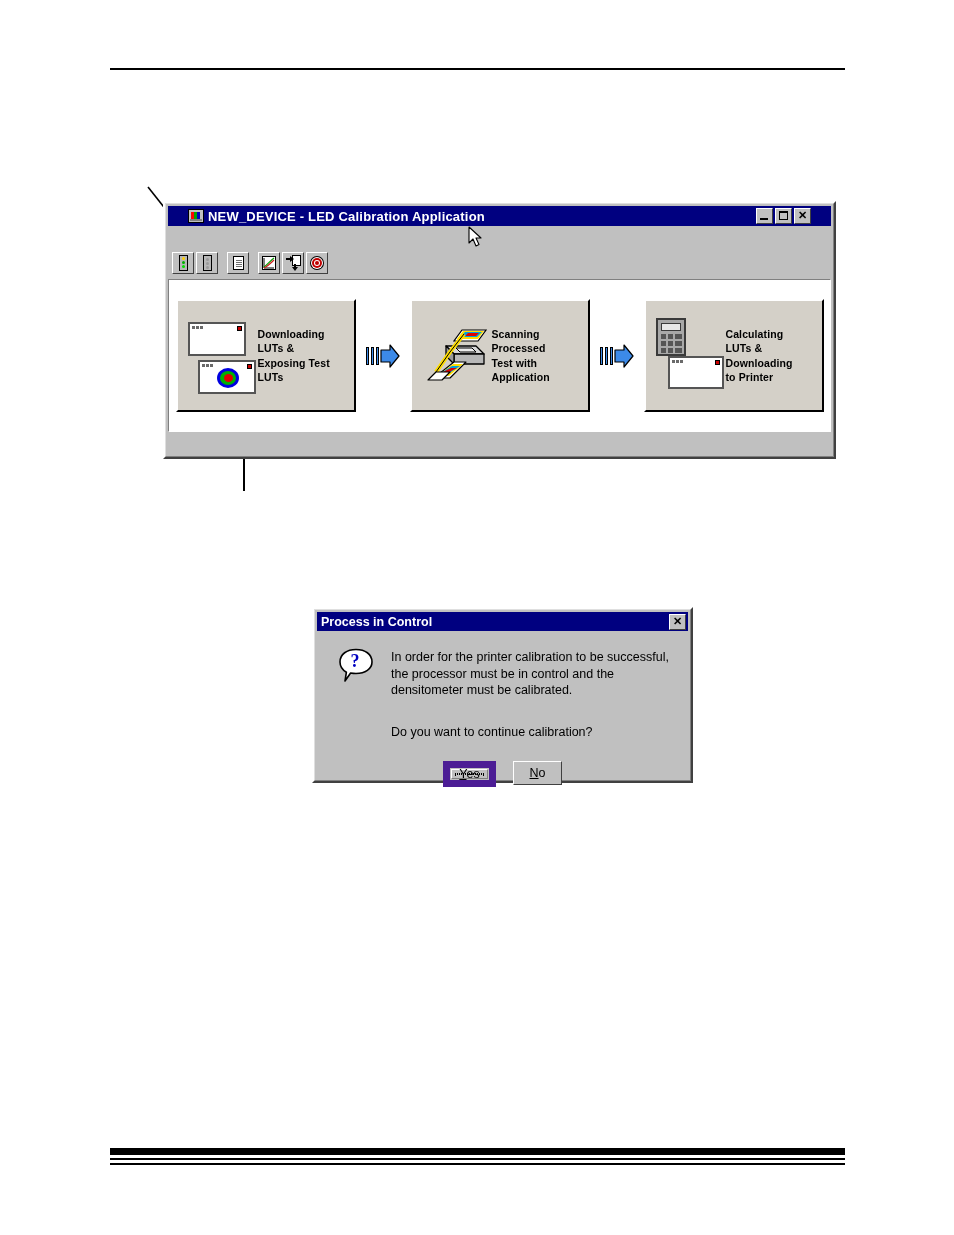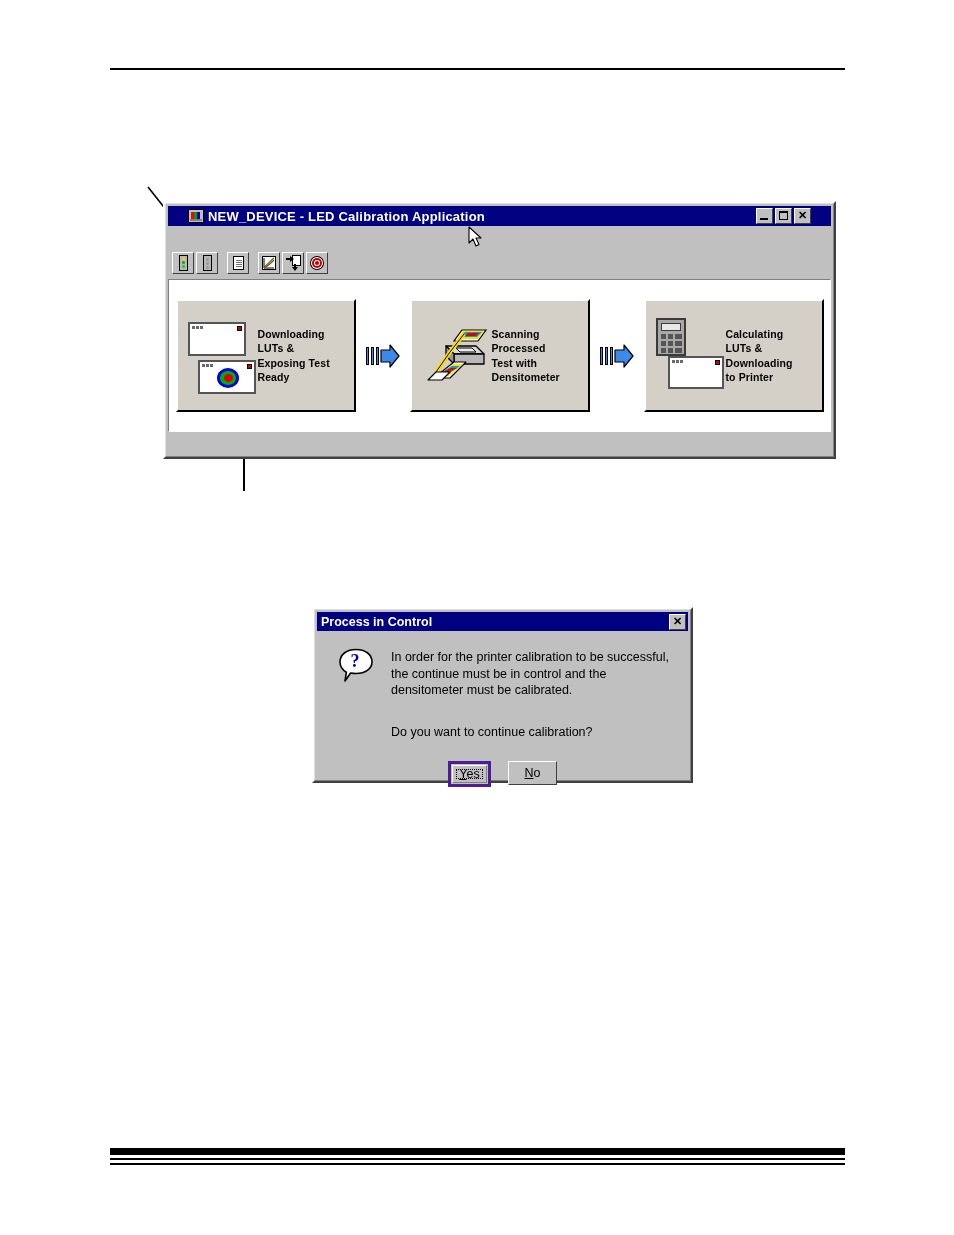--- a/index.html
+++ b/index.html
@@ -594,22 +594,22 @@
     box-sizing: border-box;
     font-size: 12.5px;
     color: #000;
     display: flex;
     align-items: center;
     justify-content: center;
     position: relative;
   }
   .dlg-btn u { text-decoration: underline; }
   .dlg-btn.default {
-    border: 3px solid #4c1d95;
-    width: 43px;
+    border: 7px solid #4c1d95;
+    width: 53px;
     height: 26px;
   }
   .dlg-btn.default .inner {
     position: absolute;
     left: 1px; top: 1px; right: 1px; bottom: 1px;
     border-top: 1px solid #ffffff;
     border-left: 1px solid #ffffff;
     border-right: 1px solid #808080;
     border-bottom: 1px solid #808080;
     box-sizing: border-box;
@@ -727,21 +727,21 @@
             <span class="xb"></span>
             <span class="bullseye" style="left:17px; top:6px; width:22px; height:20px; background:#0000e0;"></span>
             <span class="bullseye" style="left:20px; top:9px; width:16px; height:14px; background:#00b000;"></span>
             <span class="bullseye" style="left:24px; top:12px; width:9px; height:8px; background:#e00000;"></span>
           </span>
         </div>
         <div class="step-label">
           <div>Downloading</div>
           <div>LUTs &amp;</div>
           <div>Exposing Test</div>
-          <div>Ready</div>
+          <div>LUTs</div>
         </div>
       </div>
 
       <div class="arrow-conn">
         <span class="bars">
             <span></span>
             <span></span>
             <span></span>
           </span>
         <svg width="20" height="26" viewBox="0 0 20 26">
@@ -771,21 +771,21 @@
 
             <path d="M44 12 L30 30 L16 50" stroke="#ffdd00" stroke-width="4" fill="none"></path>
             <path d="M44 12 L30 30 L16 50" stroke="#000" stroke-width="1" fill="none"></path>
             <path d="M16 50 L8 58 L22 58 L30 50 Z" fill="#ffffff" stroke="#000" stroke-width="1.2" stroke-linejoin="round"></path>
           </svg>
         </div>
         <div class="step-label">
           <div>Scanning</div>
           <div>Processed</div>
           <div>Test with</div>
-          <div>Densitometer</div>
+          <div>Application</div>
         </div>
       </div>
 
       <div class="arrow-conn">
         <span class="bars">
             <span></span>
             <span></span>
             <span></span>
           </span>
         <svg width="20" height="26" viewBox="0 0 20 26">
@@ -848,21 +848,21 @@
     <span class="win-btn close-b">✕</span>
   </div>
 
   <div class="dlg-body">
     <svg class="q-icon" viewBox="0 0 38 36">
       <path d="M3 14 C3 6, 10 1.5, 19 1.5 C28 1.5, 35 6, 35 14 C35 21, 28 25.5, 19 25.5 C17 25.5, 15.2 25.3, 13.6 25 L8 33 L9.4 24.2 C5.5 22, 3 18.3, 3 14 Z" fill="#ffffff" stroke="#000000" stroke-width="1.6" stroke-linejoin="round"></path>
       <text x="18" y="19" font-family="Liberation Serif, serif" font-size="18" font-weight="bold" fill="#0000c0" text-anchor="middle">?</text>
     </svg>
 
     <div class="dlg-msg">
-      <p>In order for the printer calibration to be successful, the continue must be in control and the densitometer must be calibrated.</p>
+      <p>In order for the printer calibration to be successful, the processor must be in control and the densitometer must be calibrated.</p>
       <p class="second">Do you want to continue calibration?</p>
     </div>
 
     <div class="dlg-buttons">
       <span class="dlg-btn default">
         <span class="inner">
           <span class="focus-rect"></span>
           <span><u>Y</u><span>es</span></span>
         </span>
       </span>

